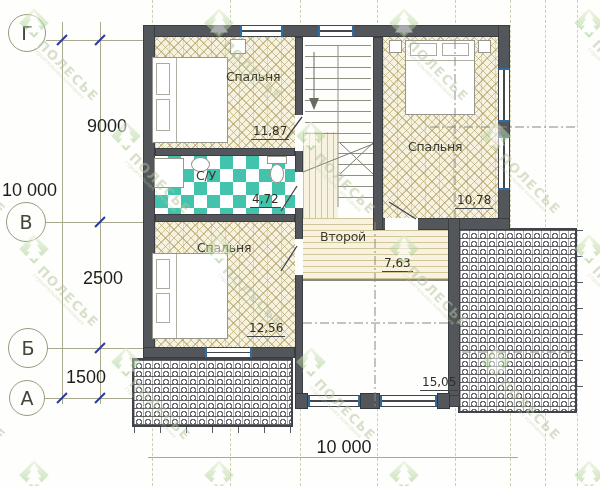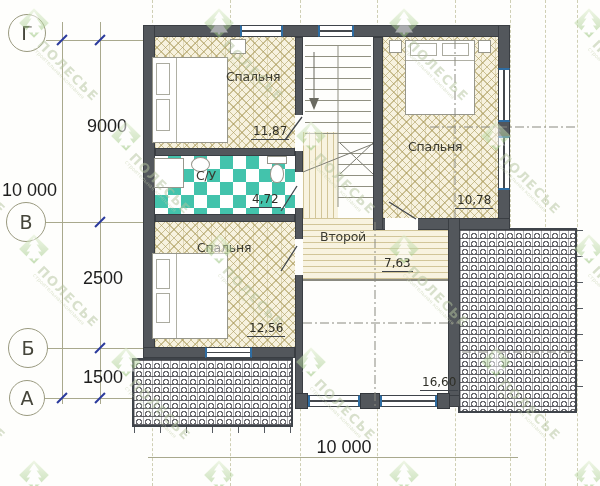--- a/index.html
+++ b/index.html
@@ -117,21 +117,21 @@
   <div class="axis-circle" style="left:8px;top:328px;width:40px;height:40px">
     <span class="axis-letter">Б</span>
   </div>
   <div class="axis-circle" style="left:9px;top:380px;width:36px;height:36px">
     <span class="axis-letter">А</span>
   </div>
 
   <div class="dim-text" style="left:82px;top:116px;width:50px">9000</div>
   <div class="dim-text" style="left:2px;top:180px">10 000</div>
   <div class="dim-text" style="left:79px;top:268px;width:48px">2500</div>
-  <div class="dim-text" style="left:79px;top:367px;width:48px">1500</div>
+  <div class="dim-text" style="left:62px;top:367px;width:48px">1500</div>
   <div class="dim-text" style="left:314px;top:437px;width:60px">10 000</div>
 
   <div class="floor parquet" style="left:155px;top:37px;width:140px;height:111px"></div>
   <div class="floor tiles" style="left:155px;top:156px;width:140px;height:58px"></div>
   <div class="floor parquet" style="left:155px;top:222px;width:140px;height:125px"></div>
   <div class="floor parquet" style="left:383px;top:37px;width:115px;height:181px"></div>
   <div class="floor whitefloor" style="left:303px;top:37px;width:70px;height:181px"></div>
   <div class="floor plank-v" style="left:303px;top:132px;width:35px;height:86px"></div>
   <div class="floor plank-h" style="left:303px;top:218px;width:145px;height:61px"></div>
   <div class="floor whitefloor" style="left:303px;top:279px;width:145px;height:116px"></div>
@@ -225,21 +225,21 @@
 
   <div class="lbl room-name" style="left:408px;top:139px">Спальня</div>
   <div class="lbl room-area" style="left:455px;top:193px">10,78</div>
 
   <div class="lbl room-name" style="left:320px;top:229px">Второй</div>
   <div class="lbl room-area" style="left:382px;top:256px">7,63</div>
 
   <div class="lbl room-name" style="left:197px;top:240px">Спальня</div>
   <div class="lbl room-area" style="left:247px;top:321px">12,56</div>
 
-  <div class="lbl room-area" style="left:420px;top:375px">16,60</div>
+  <div class="lbl room-area" style="left:420px;top:375px">15,05</div>
 
   <div id="wm-layer">
       <div class="wm" style="left: 15px; top: 4px;"><svg width="38" height="38" viewBox="0 0 38 38">
           <rect x="8.5" y="8.5" width="21" height="21" transform="rotate(45 19 19)" fill="url(#wmgrad)"></rect>
           <path d="M19 7.5 L24 14.5 H21.5 L26.5 21.5 H23 L28 28.5 H10 L15 21.5 H11.5 L16.5 14.5 H14 Z" fill="#ffffff"></path>
           <rect x="17.8" y="27" width="2.4" height="3.5" fill="#ffffff"></rect>
         </svg><span class="t1">ПОЛЕСЬЕ</span><span class="t2">строительная компания</span></div>
       <div class="wm" style="left: 200px; top: 4px;"><svg width="38" height="38" viewBox="0 0 38 38">
           <rect x="8.5" y="8.5" width="21" height="21" transform="rotate(45 19 19)" fill="url(#wmgrad)"></rect>
           <path d="M19 7.5 L24 14.5 H21.5 L26.5 21.5 H23 L28 28.5 H10 L15 21.5 H11.5 L16.5 14.5 H14 Z" fill="#ffffff"></path>

